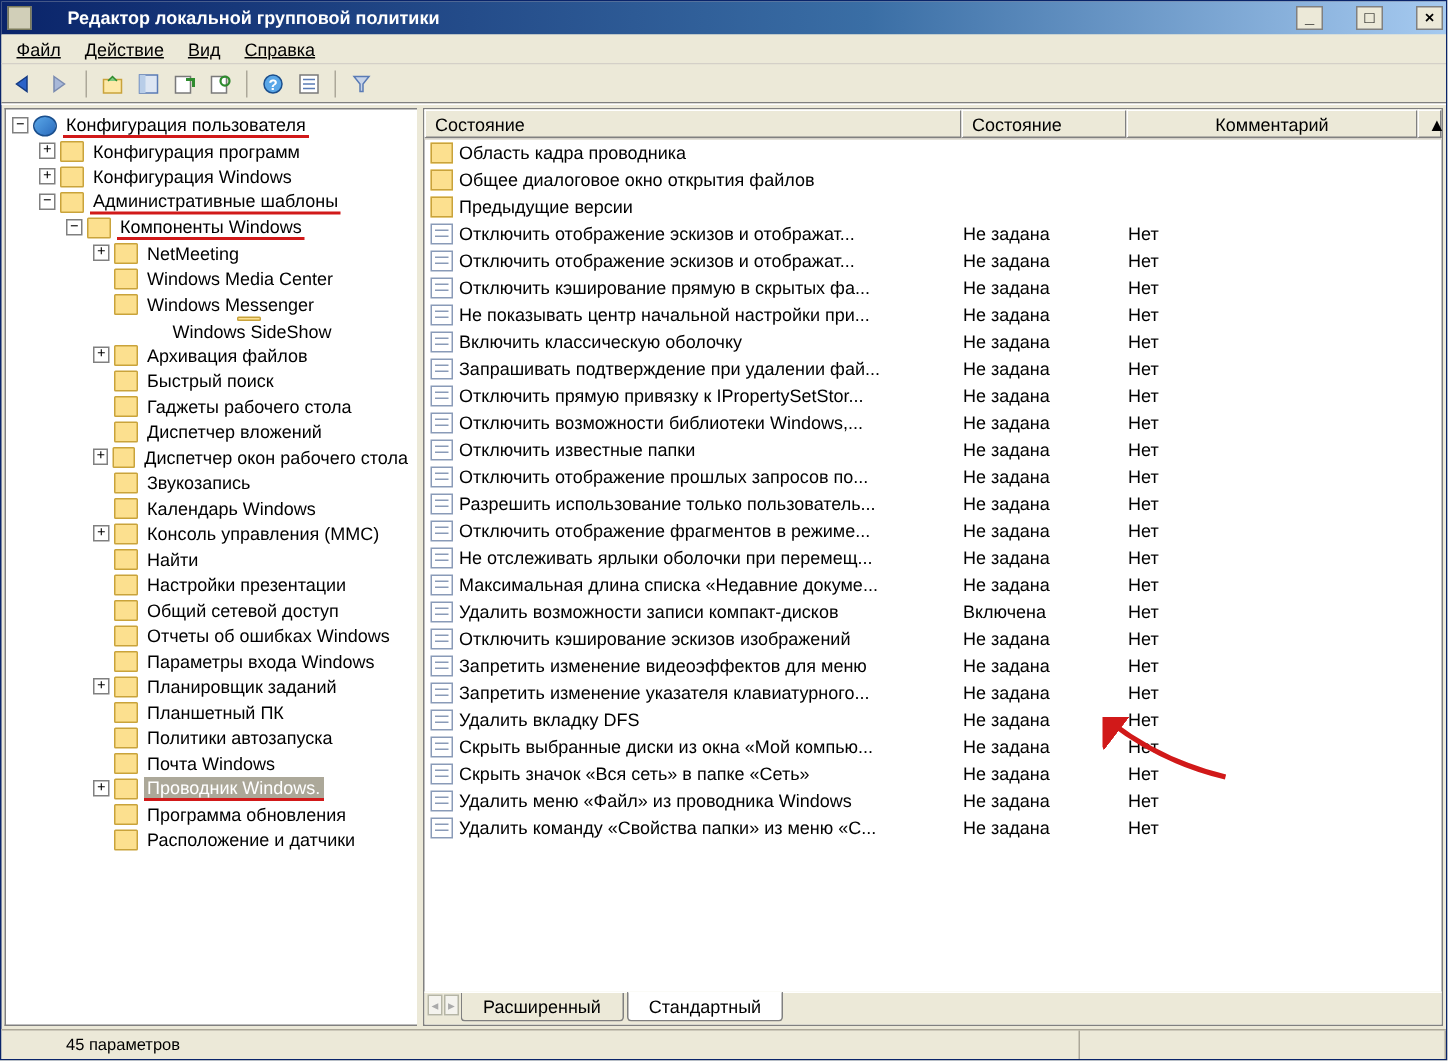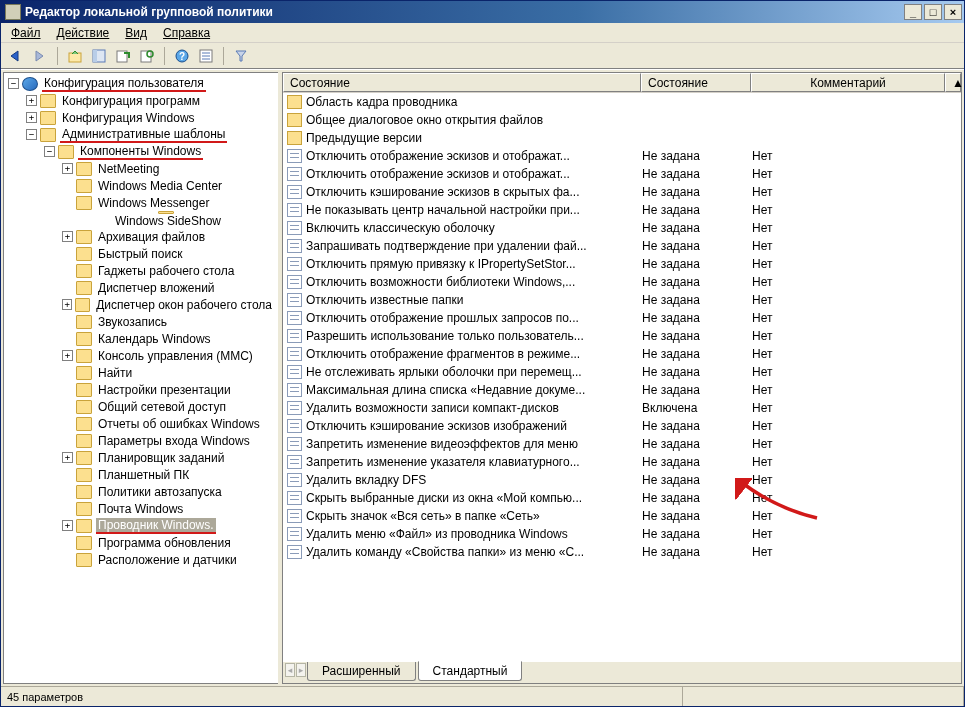--- a/index.html
+++ b/index.html
@@ -21,20 +21,21 @@
     flex-direction: column;
   }
   .titlebar {
     height: 22px;
     background: linear-gradient(to right, #0a246a, #3a6ea5 60%, #a6caf0);
     color: #fff;
     display: flex;
     align-items: center;
     padding: 0 2px 0 4px;
     font-weight: bold;
+    gap: 20px;
   }
   .titlebar .title-icon {
     width: 16px; height: 16px;
     background: #d1cfb8;
     border: 1px solid #7a7a5a;
     margin-right: 4px;
     display:inline-block;
   }
   .titlebar .title-text { flex: 1; }
   .titlebar .winbtn {
@@ -130,21 +131,21 @@
     align-items: center;
     font-size: 11px;
   }
   .status-cell {
     padding: 0 6px;
     border-right: 1px solid #aca899;
     height: 100%;
     display: flex;
     align-items: center;
   }
-  .status-cell.main { width: 682px; }
+  .status-cell.main { width: 682px; margin-left: 37px; }
   
   .tree {
     padding: 2px 0;
     white-space: nowrap;
   }
   .tree-row {
     display: flex;
     align-items: center;
     height: 17px;
     padding-right: 4px;
@@ -550,21 +551,21 @@
               <span class="lcomment">Нет</span>
             </div>
             <div class="list-row">
               <span class="licon policy"></span>
               <span class="lname">Отключить отображение эскизов и отображат...</span>
               <span class="lstate">Не задана</span>
               <span class="lcomment">Нет</span>
             </div>
             <div class="list-row">
               <span class="licon policy"></span>
-              <span class="lname">Отключить кэширование эскизов в скрытых фа...</span>
+              <span class="lname">Отключить кэширование прямую в скрытых фа...</span>
               <span class="lstate">Не задана</span>
               <span class="lcomment">Нет</span>
             </div>
             <div class="list-row">
               <span class="licon policy"></span>
               <span class="lname">Не показывать центр начальной настройки при...</span>
               <span class="lstate">Не задана</span>
               <span class="lcomment">Нет</span>
             </div>
             <div class="list-row">

